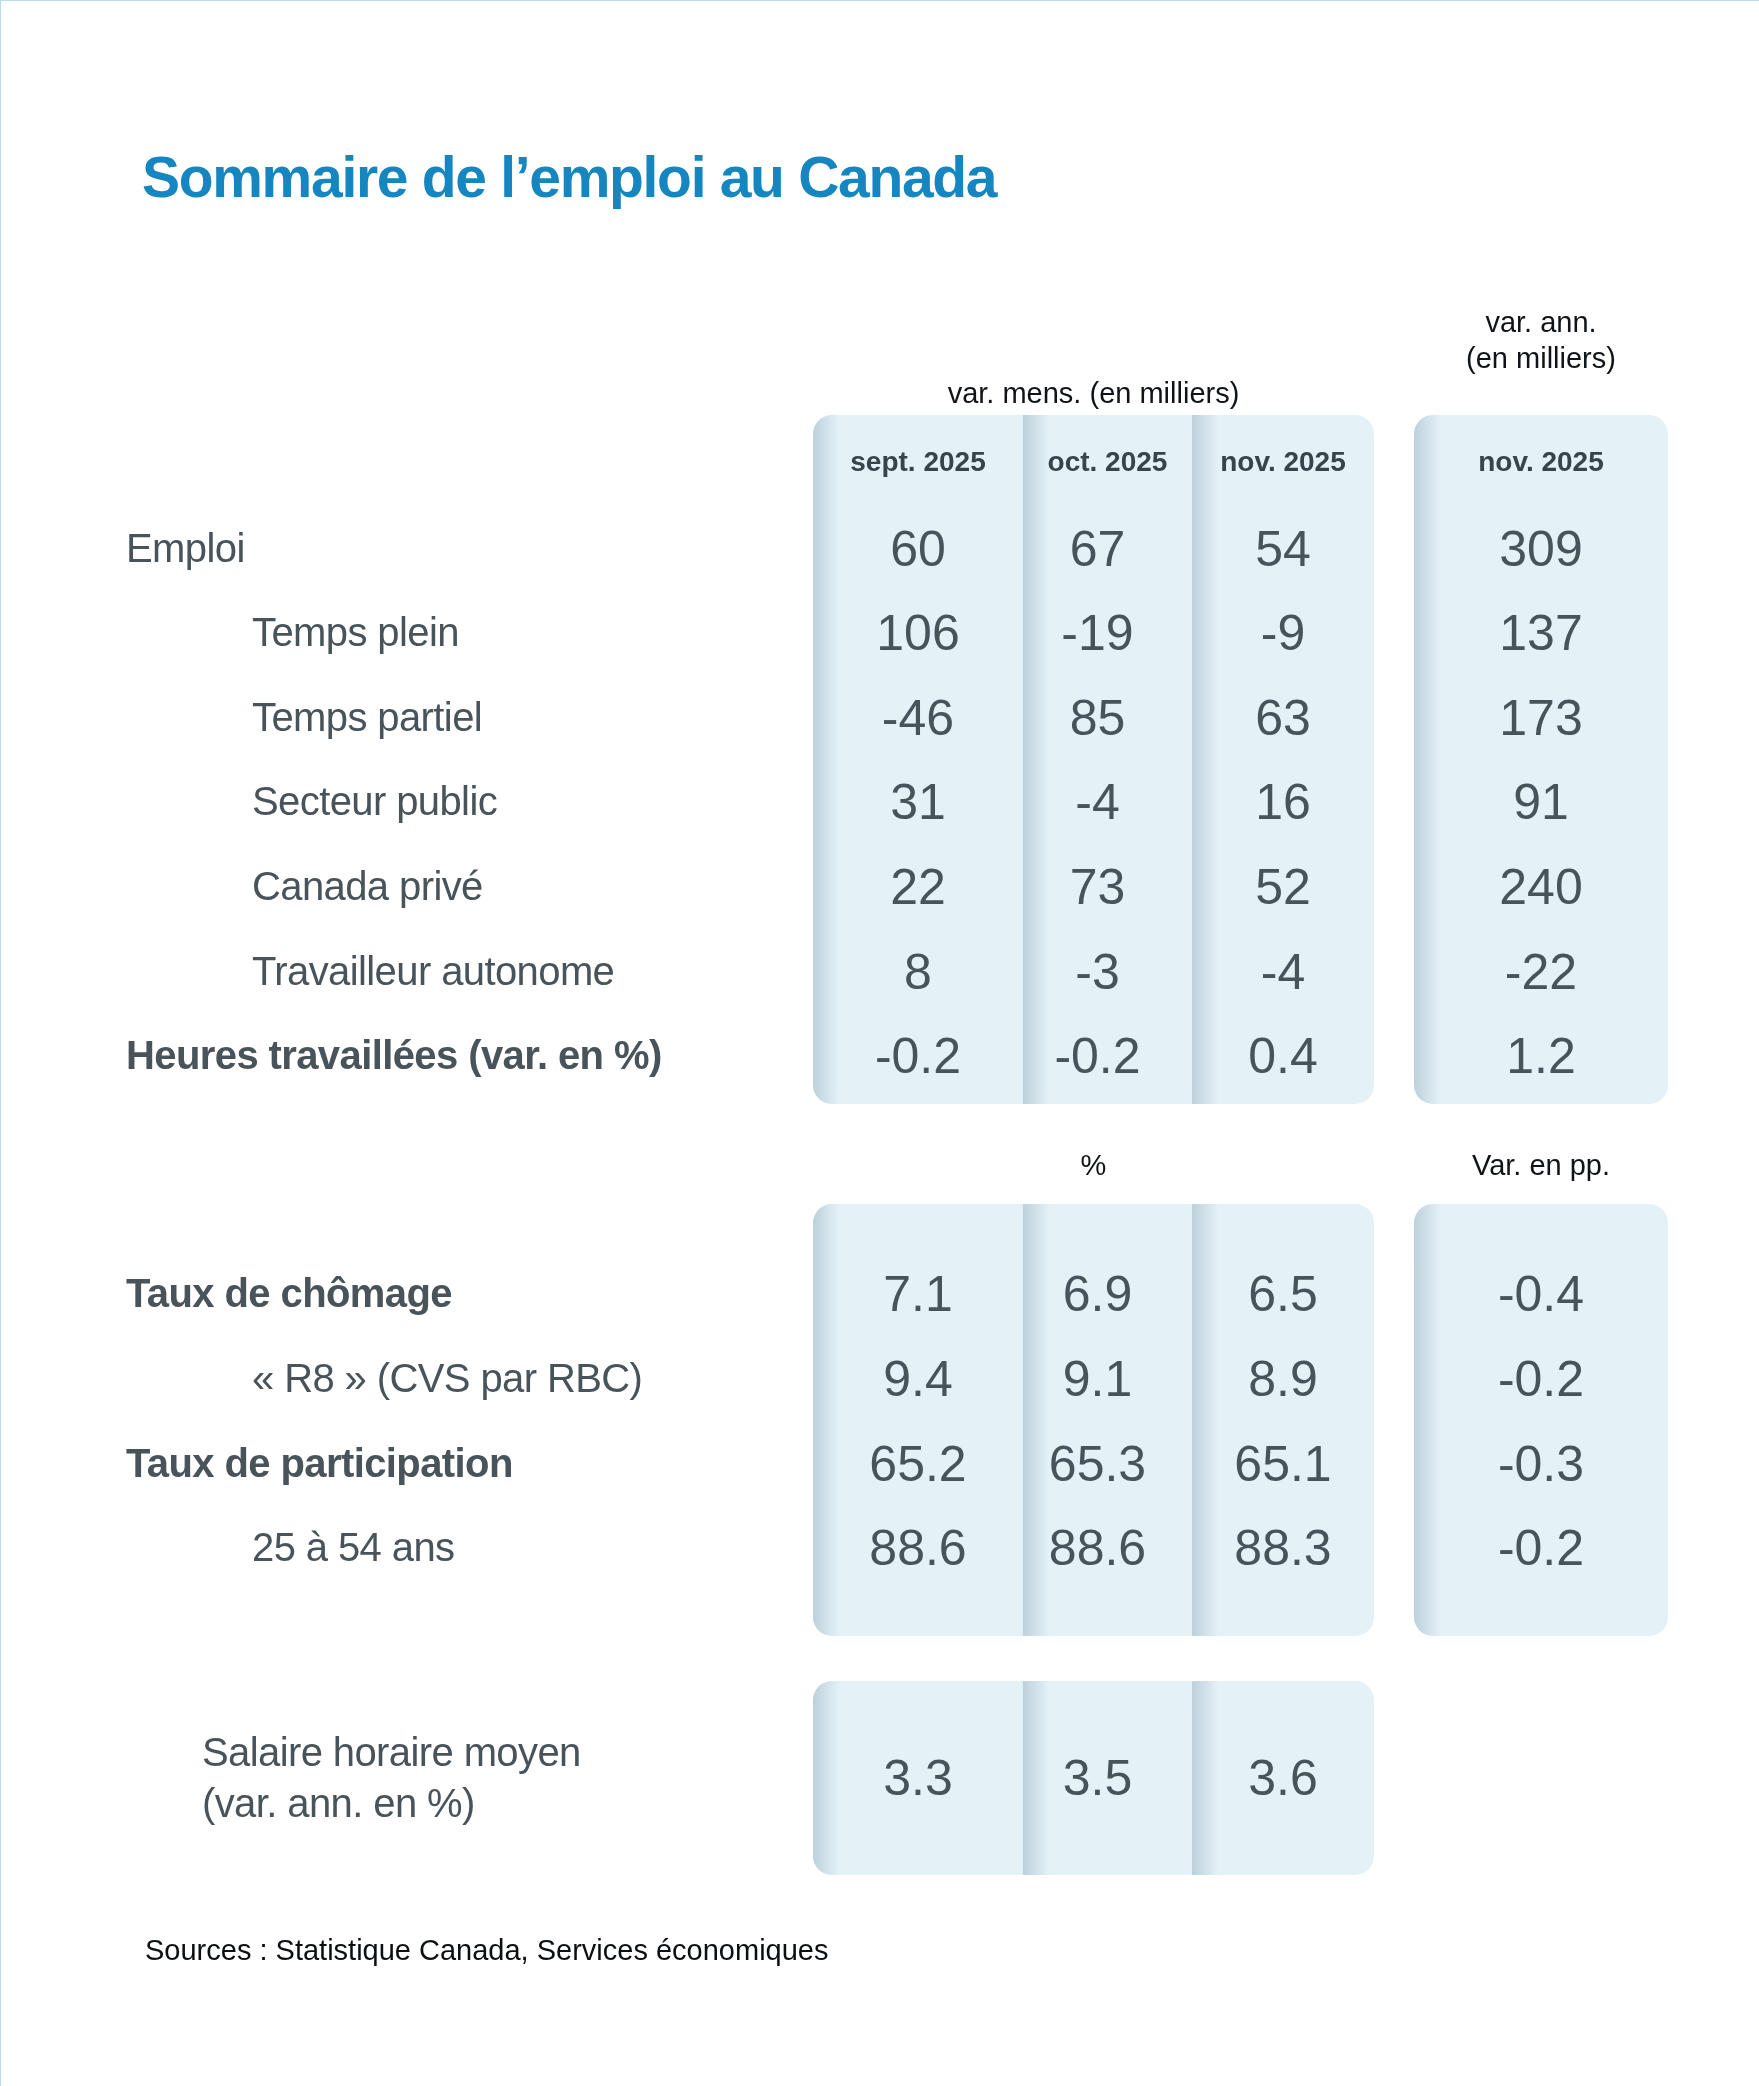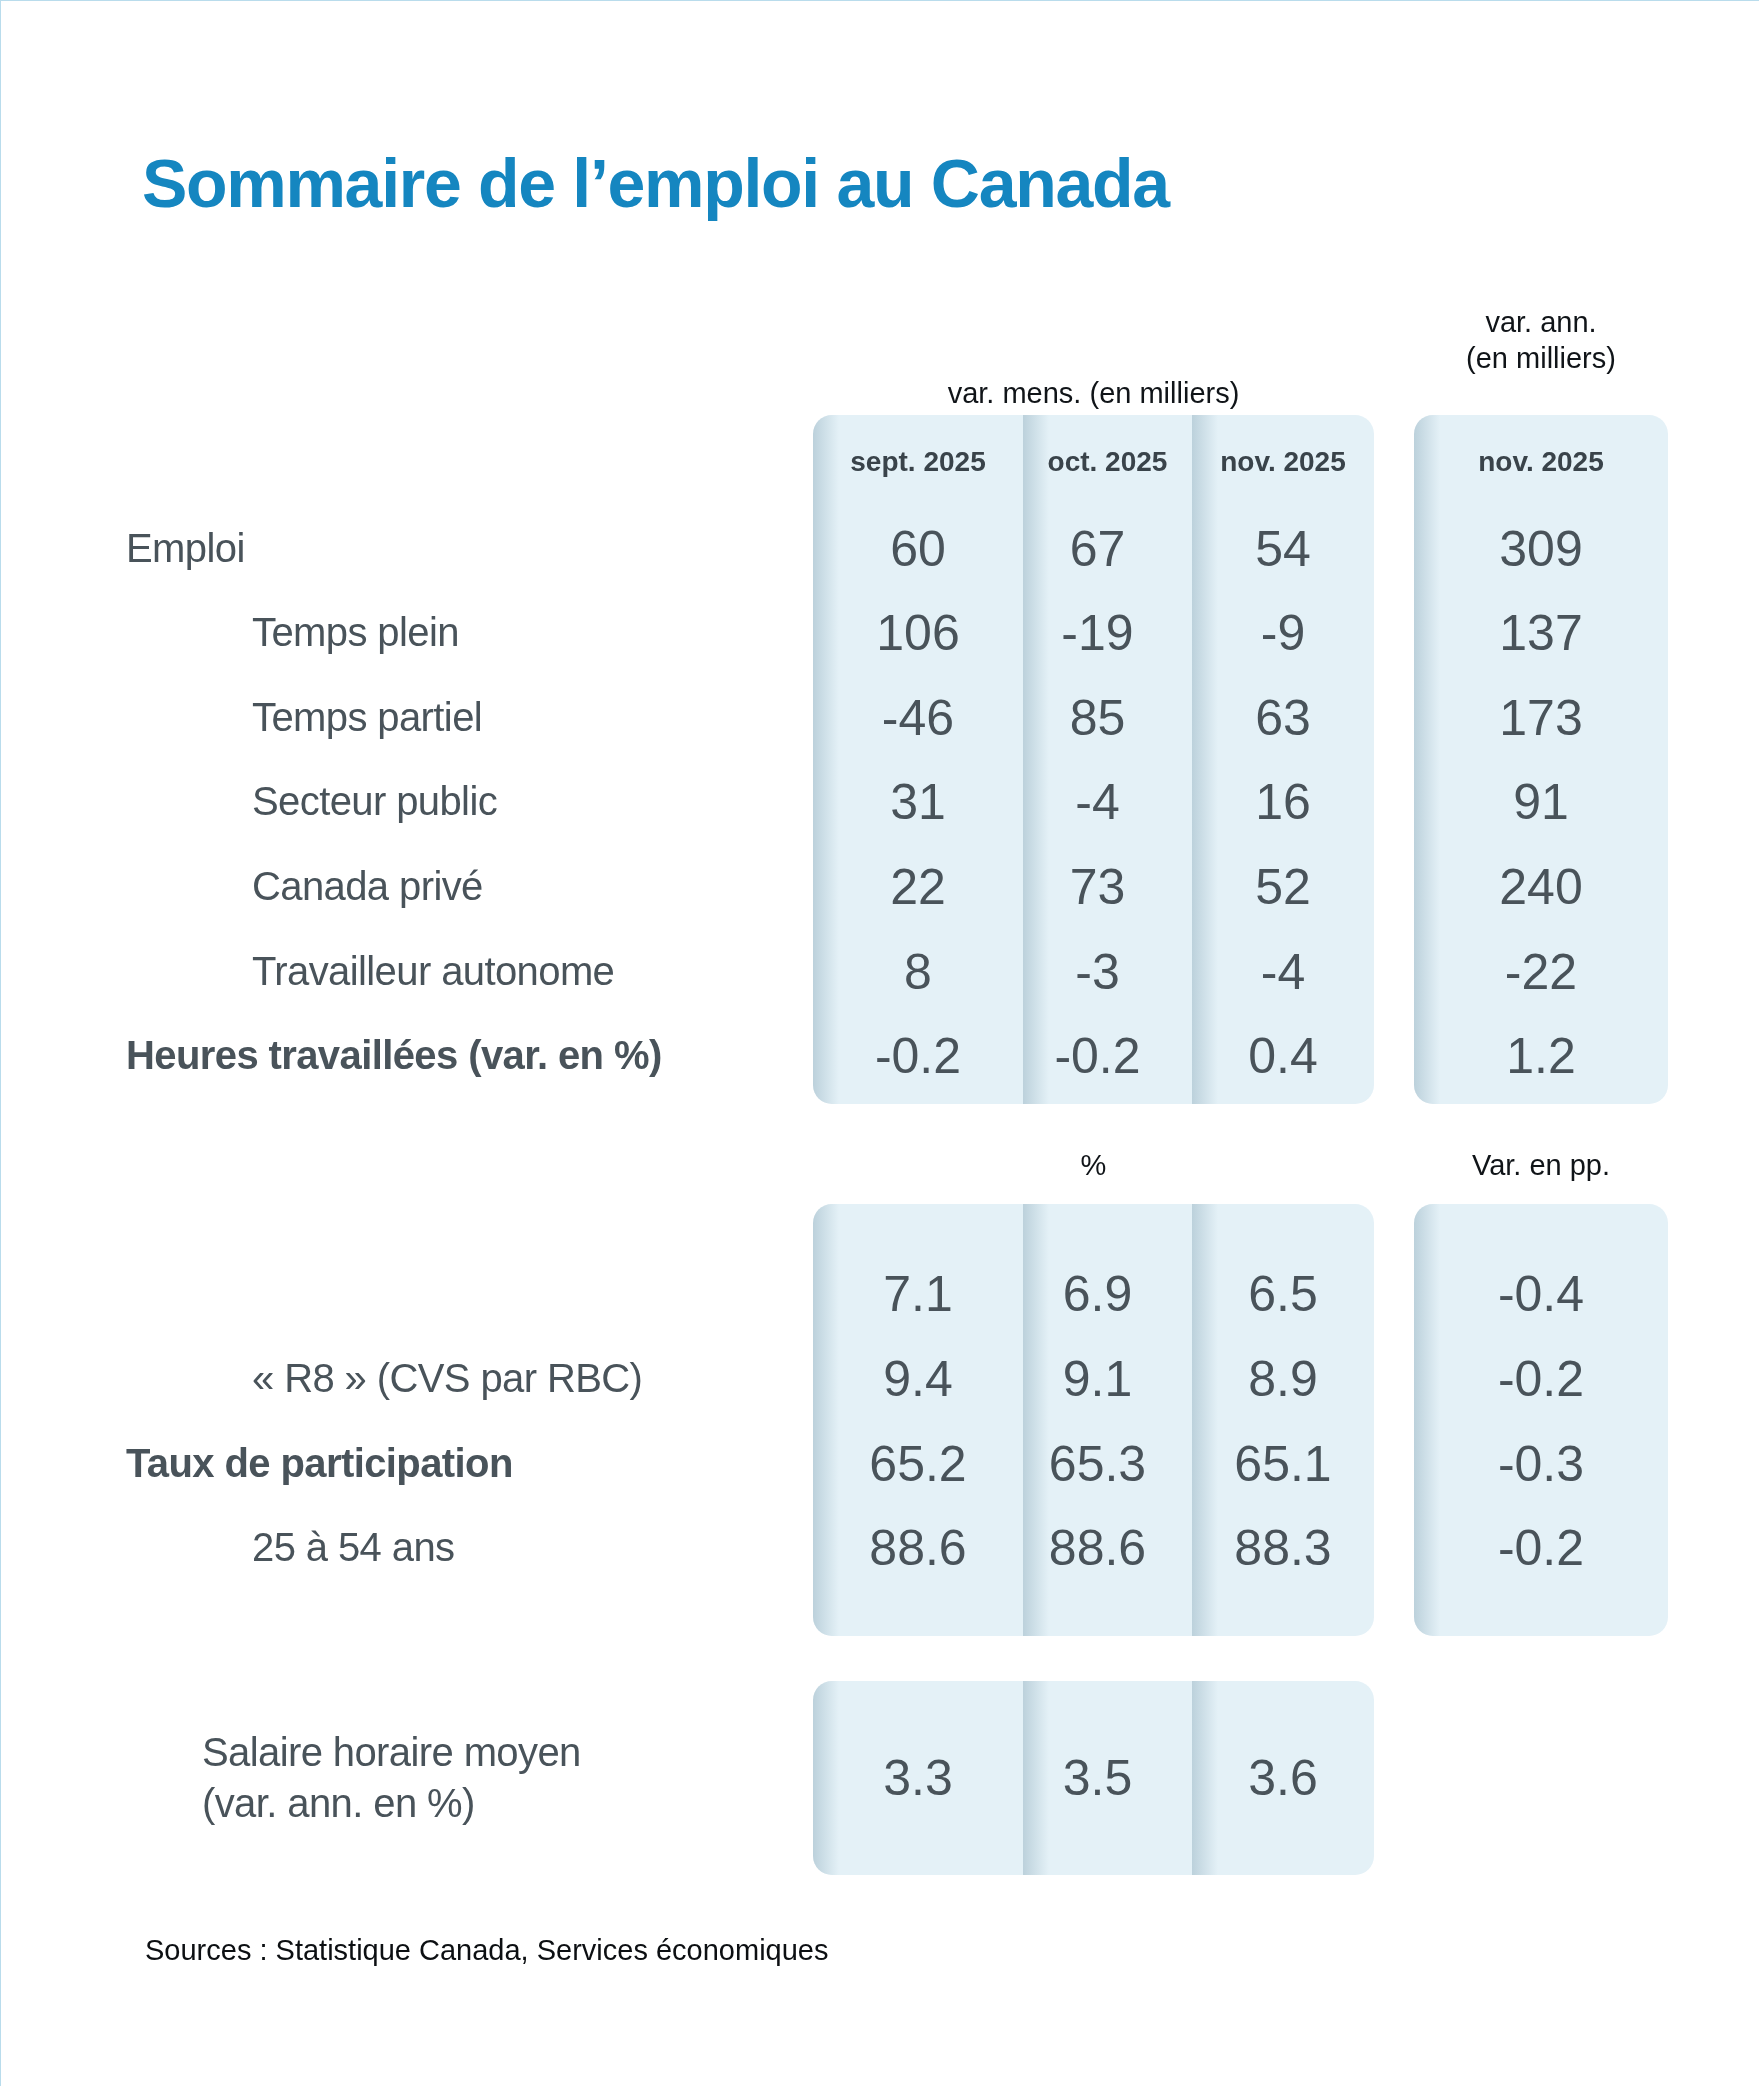--- a/index.html
+++ b/index.html
@@ -8,21 +8,21 @@
     width:1760px;height:2087px;
     box-sizing:border-box;
     background:#ffffff;
     border:1.9px solid #b9dcec;
     font-family:"Liberation Sans","DejaVu Sans",sans-serif;
     color:#49535a;
     overflow:hidden;
   }
   .title{
     position:absolute;left:141px;top:143px;
-    font-size:68px;font-weight:bold;letter-spacing:-1.3px;
+    font-size:57px;font-weight:bold;letter-spacing:-1.3px;
     color:#1586c0;white-space:nowrap;
   }
   
   .band{
     position:absolute;
     background-color:#e4f1f7;
     border-radius:19px;
     overflow:hidden;
   }
   .seam{
@@ -164,20 +164,21 @@
   <div class="cell c2" style="top:928px">-3</div>
   <div class="cell c3" style="top:928px">-4</div>
   <div class="cell c4" style="top:928px">-22</div>
 
   <div class="rlabel ind0 bold" style="top:1012px">Heures travaillées (var. en %)</div>
   <div class="cell c1" style="top:1012px">-0.2</div>
   <div class="cell c2" style="top:1012px">-0.2</div>
   <div class="cell c3" style="top:1012px">0.4</div>
   <div class="cell c4" style="top:1012px">1.2</div>
 
+  <div class="rlabel ind0 bold" style="top:1250px">Taux de chômage</div>
   <div class="cell c1" style="top:1250px">7.1</div>
   <div class="cell c2" style="top:1250px">6.9</div>
   <div class="cell c3" style="top:1250px">6.5</div>
   <div class="cell c4" style="top:1250px">-0.4</div>
 
   <div class="rlabel ind1" style="top:1335px">« R8 » (CVS par RBC)</div>
   <div class="cell c1" style="top:1335px">9.4</div>
   <div class="cell c2" style="top:1335px">9.1</div>
   <div class="cell c3" style="top:1335px">8.9</div>
   <div class="cell c4" style="top:1335px">-0.2</div>

